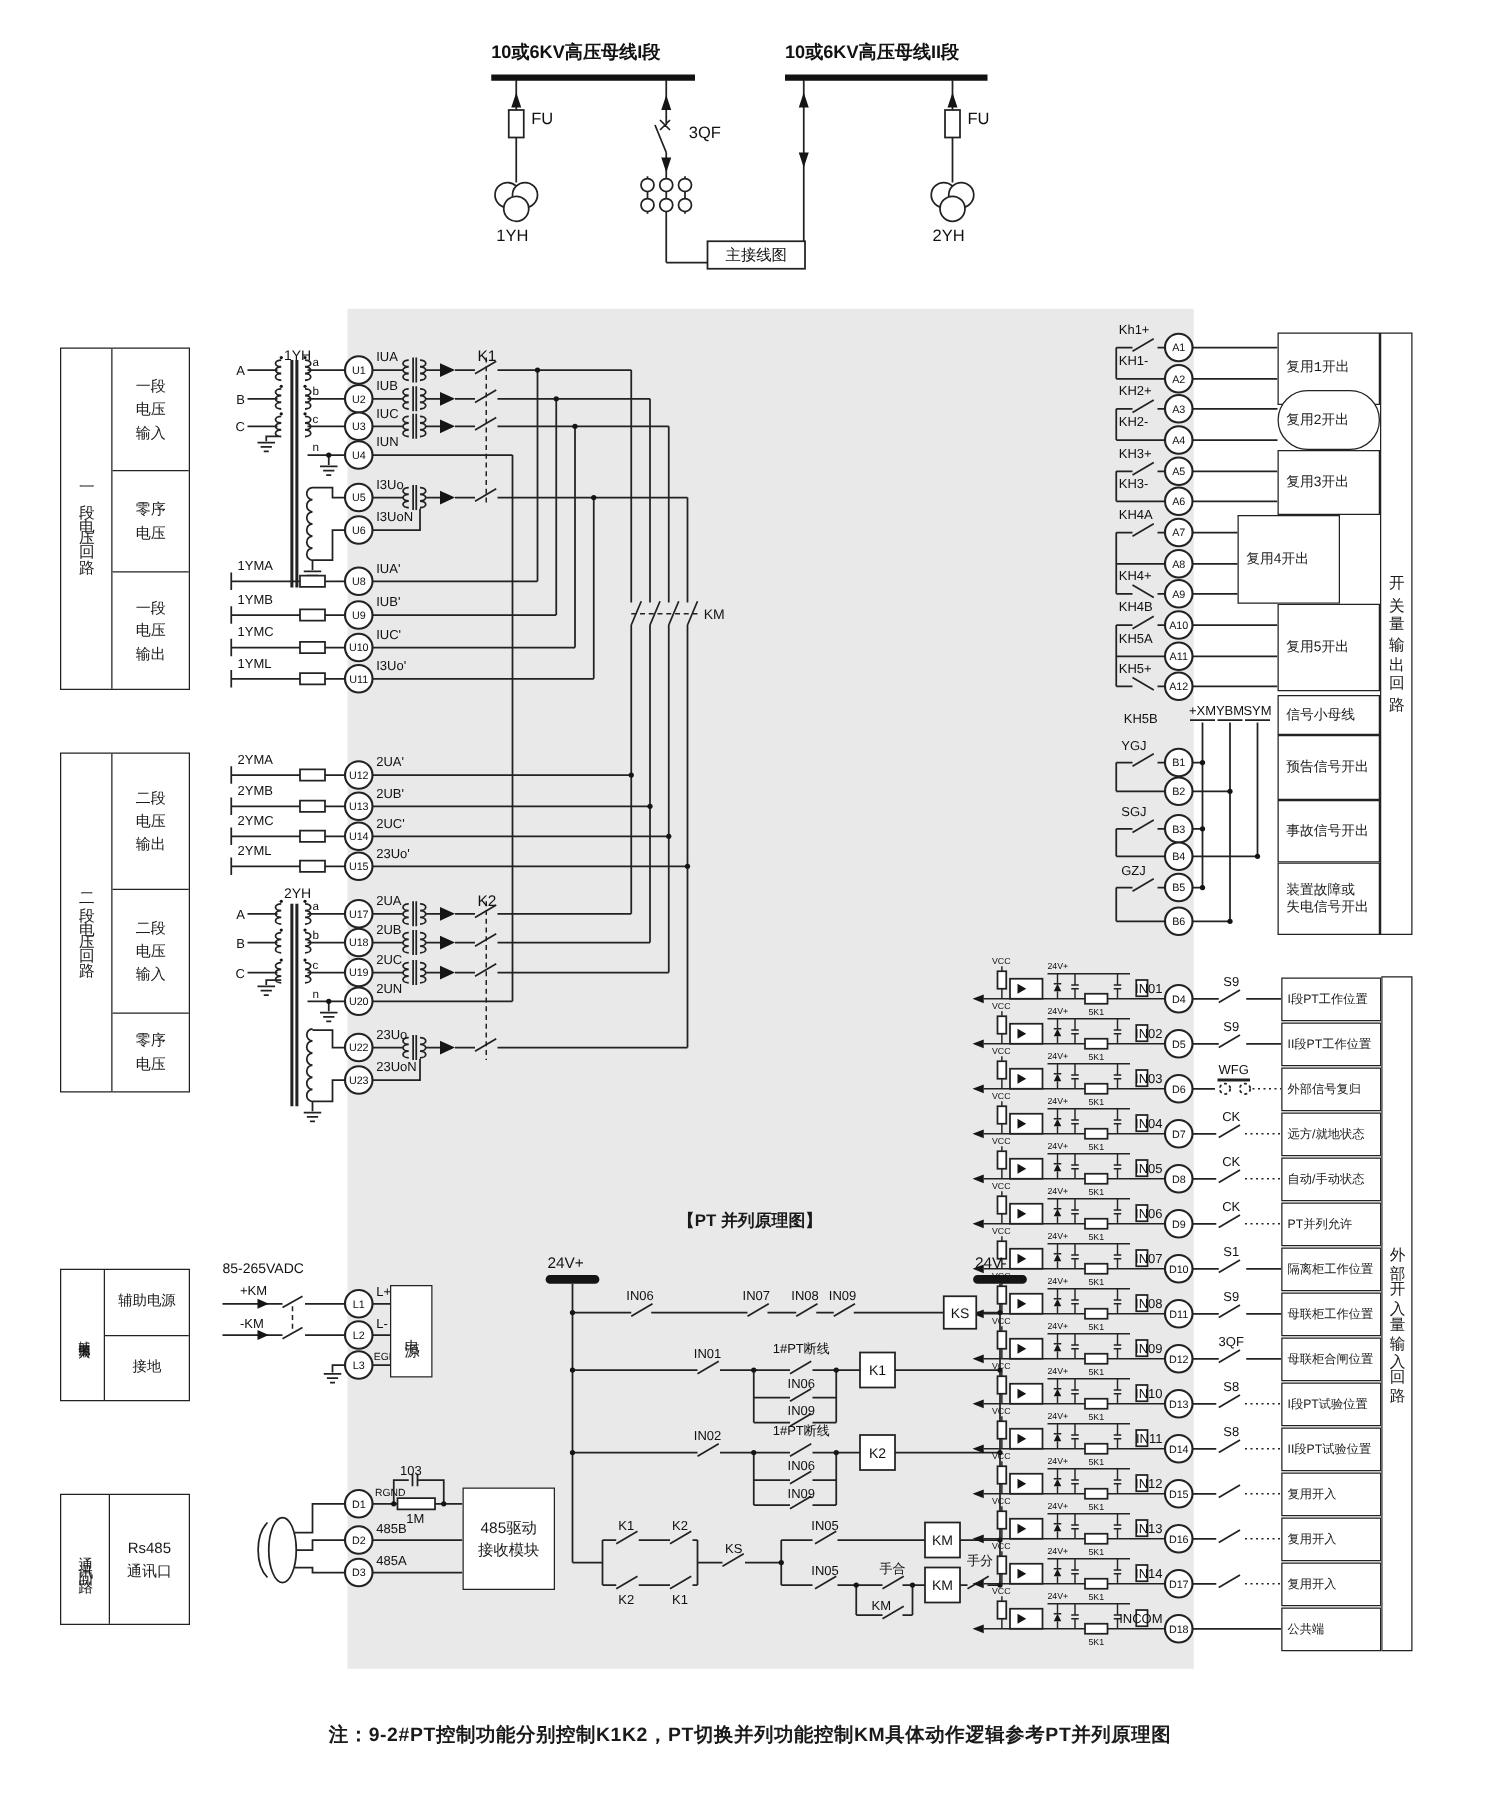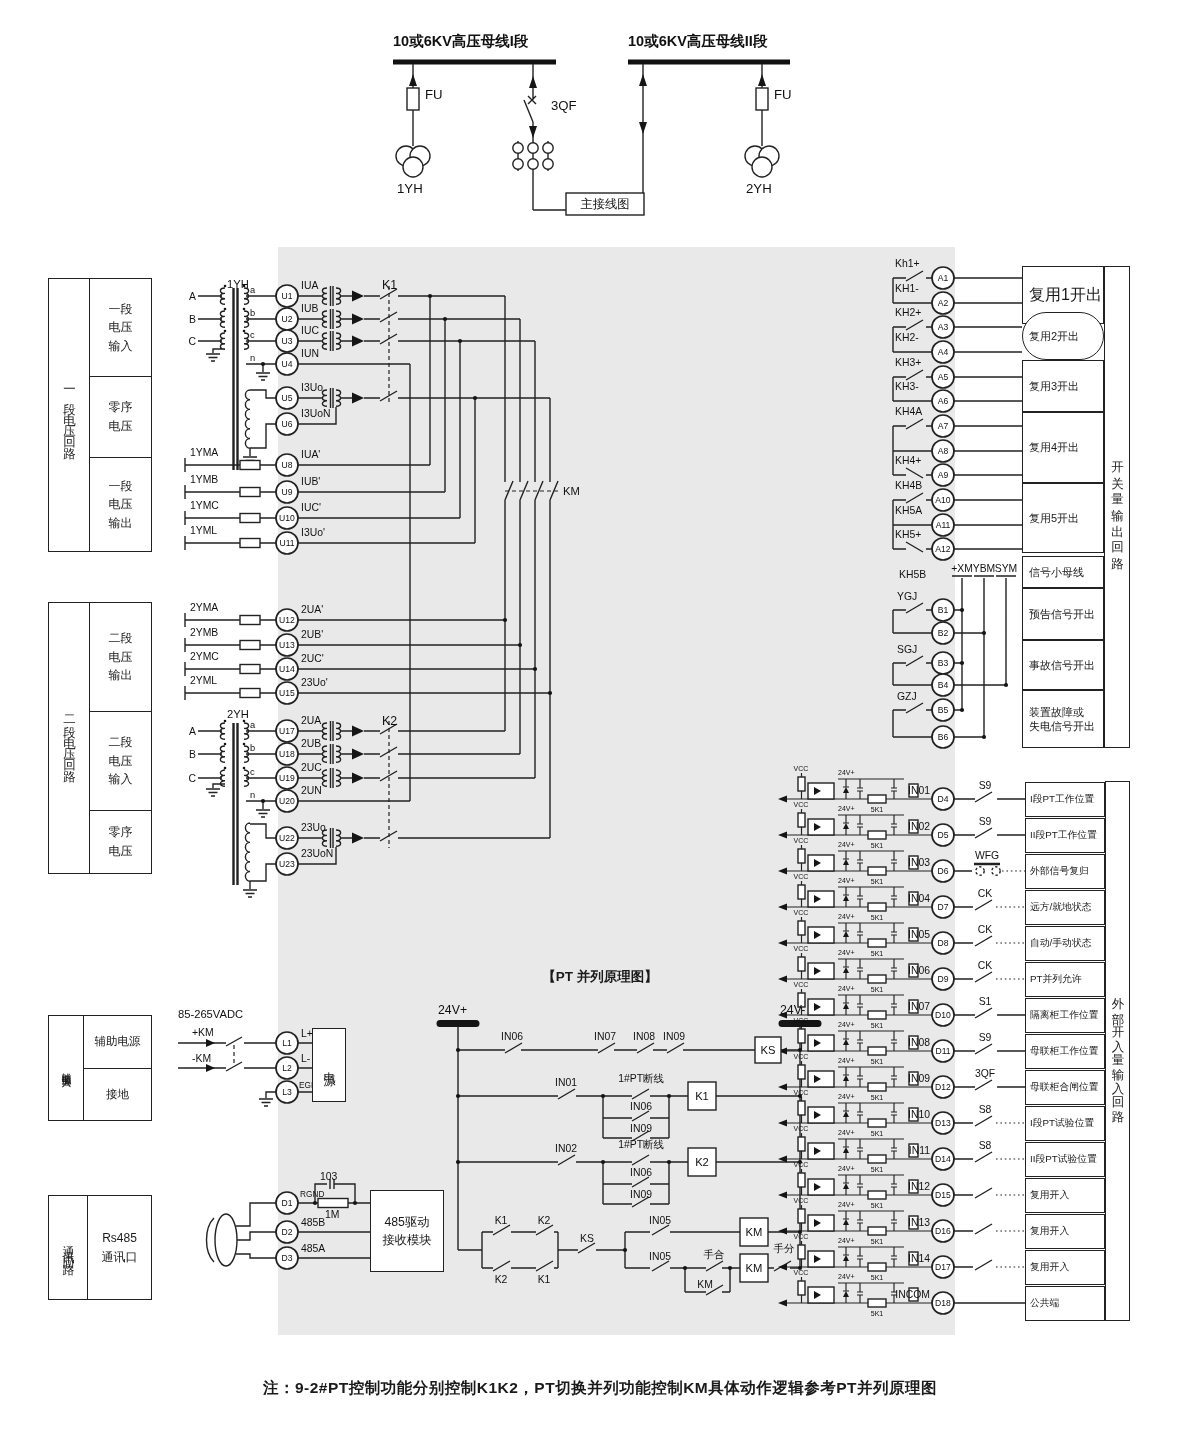--- a/index.html
+++ b/index.html
@@ -623,30 +623,30 @@
   <div class="box vtext" style="left:312px;top:1028px;width:34px;height:74px;justify-content:center;font-size:12px;letter-spacing:3px;">
     <span>电源</span>
   </div>
   <div class="box" style="left:370px;top:1190px;width:74px;height:82px;justify-content:center;text-align:center;font-size:12.3px;line-height:1.5;">
     <span style="white-space:pre-line">485驱动
 接收模块</span>
   </div>
 
   <div class="lbl" style="left:490px;top:968px;width:220px;text-align:center;font-size:13.5px;font-weight:600;">【PT 并列原理图】</div>
   <div class="lbl" style="left:0px;top:1378px;width:1200px;text-align:center;font-size:15.5px;font-weight:600;letter-spacing:0.5px;">注：9-2#PT控制功能分别控制K1K2，PT切换并列功能控制KM具体动作逻辑参考PT并列原理图</div>
-<div class="box" style="left:1022px;top:266px;width:82px;height:58px;font-size:16px;padding-left:6px;line-height:1.3;">
+<div class="box" style="left:1022px;top:266px;width:82px;height:58px;font-size:11px;padding-left:6px;line-height:1.3;font-family:Liberation Mono, monospace;">
       <span style="white-space:pre-line">复用1开出</span>
     </div>
     <div class="box" style="left:1022px;top:312px;width:82px;height:48px;font-size:11px;padding-left:6px;line-height:1.3;border-radius:24px;">
       <span style="white-space:pre-line">复用2开出</span>
     </div>
     <div class="box" style="left:1022px;top:360px;width:82px;height:52px;font-size:11px;padding-left:6px;line-height:1.3;">
       <span style="white-space:pre-line">复用3开出</span>
     </div>
-    <div class="box" style="left:1022px;top:412px;width:82px;height:71px;font-size:11px;padding-left:6px;line-height:1.3;">
+    <div class="box" style="left:990px;top:412px;width:82px;height:71px;font-size:11px;padding-left:6px;line-height:1.3;">
       <span style="white-space:pre-line">复用4开出</span>
     </div>
     <div class="box" style="left:1022px;top:483px;width:82px;height:70px;font-size:11px;padding-left:6px;line-height:1.3;">
       <span style="white-space:pre-line">复用5开出</span>
     </div>
     <div class="box" style="left:1022px;top:556px;width:82px;height:32px;font-size:11px;padding-left:6px;line-height:1.3;">
       <span style="white-space:pre-line">信号小母线</span>
     </div>
     <div class="box" style="left:1022px;top:588px;width:82px;height:52px;font-size:11px;padding-left:6px;line-height:1.3;">
       <span style="white-space:pre-line">预告信号开出</span>

